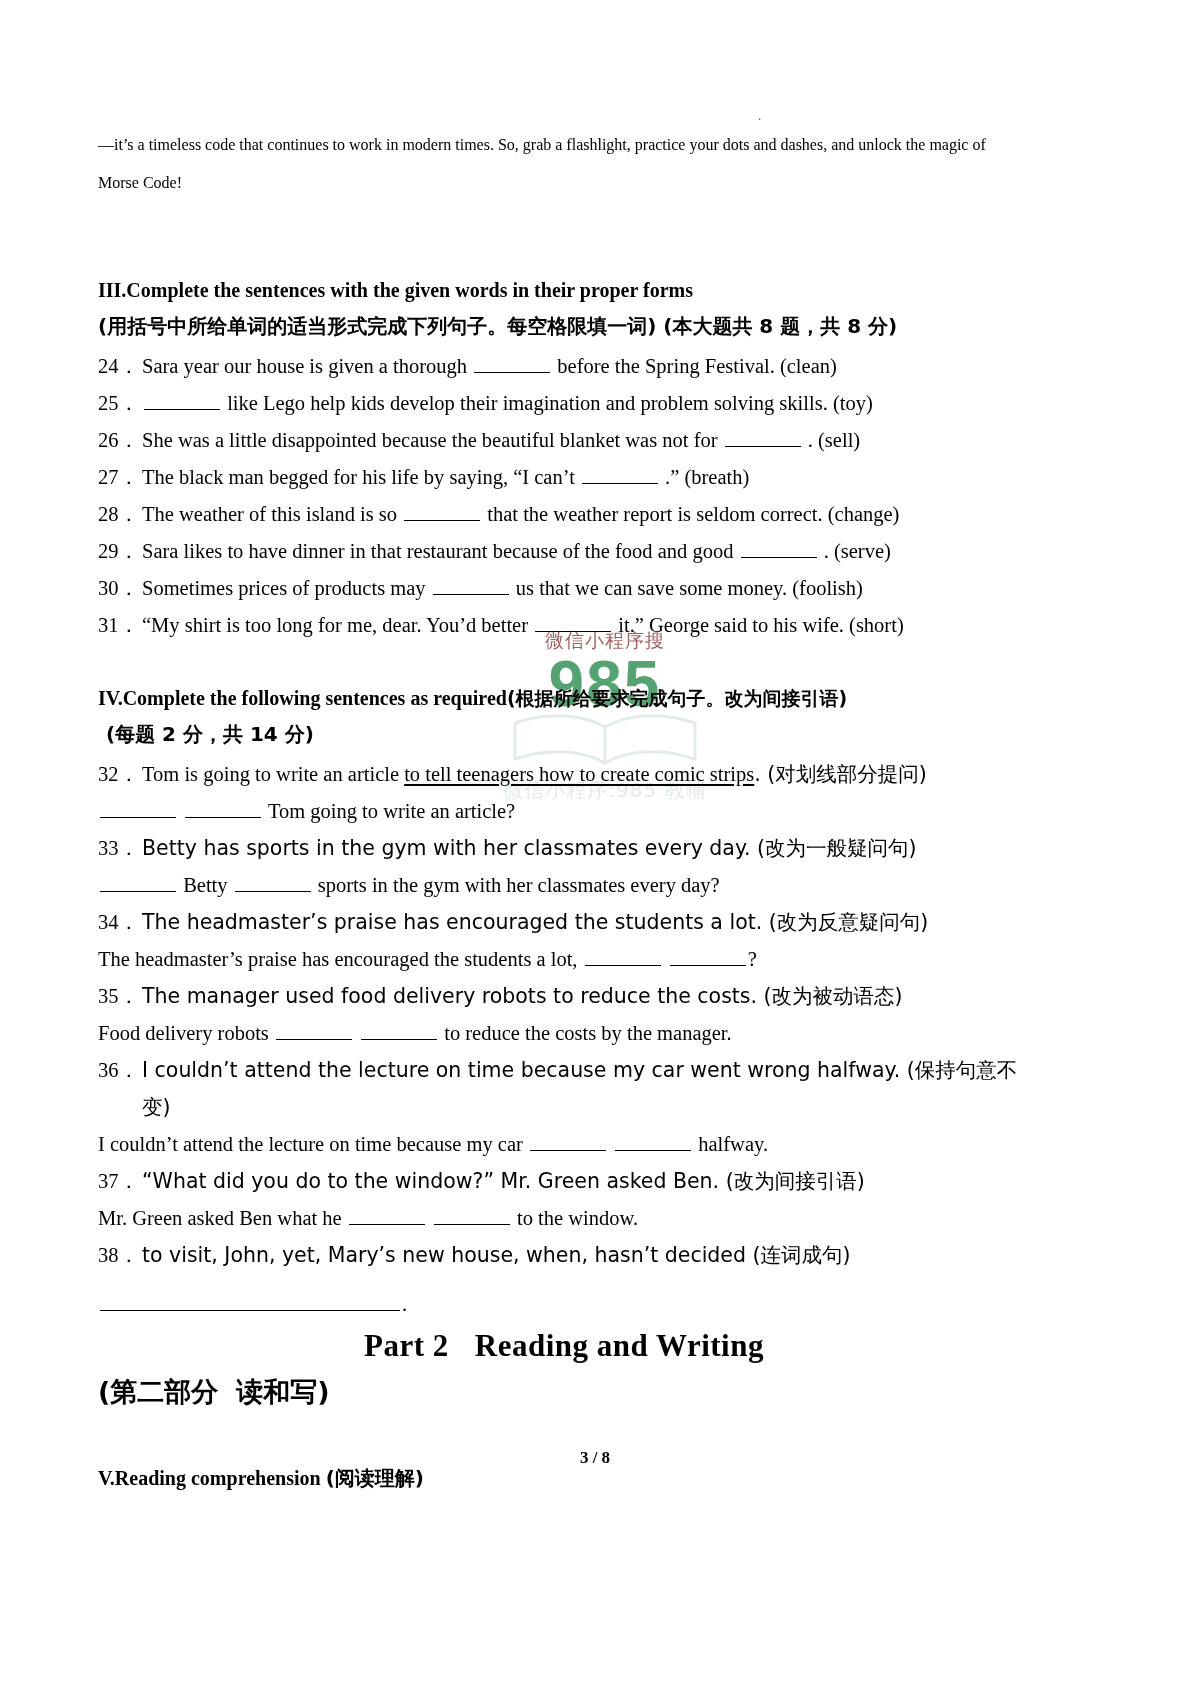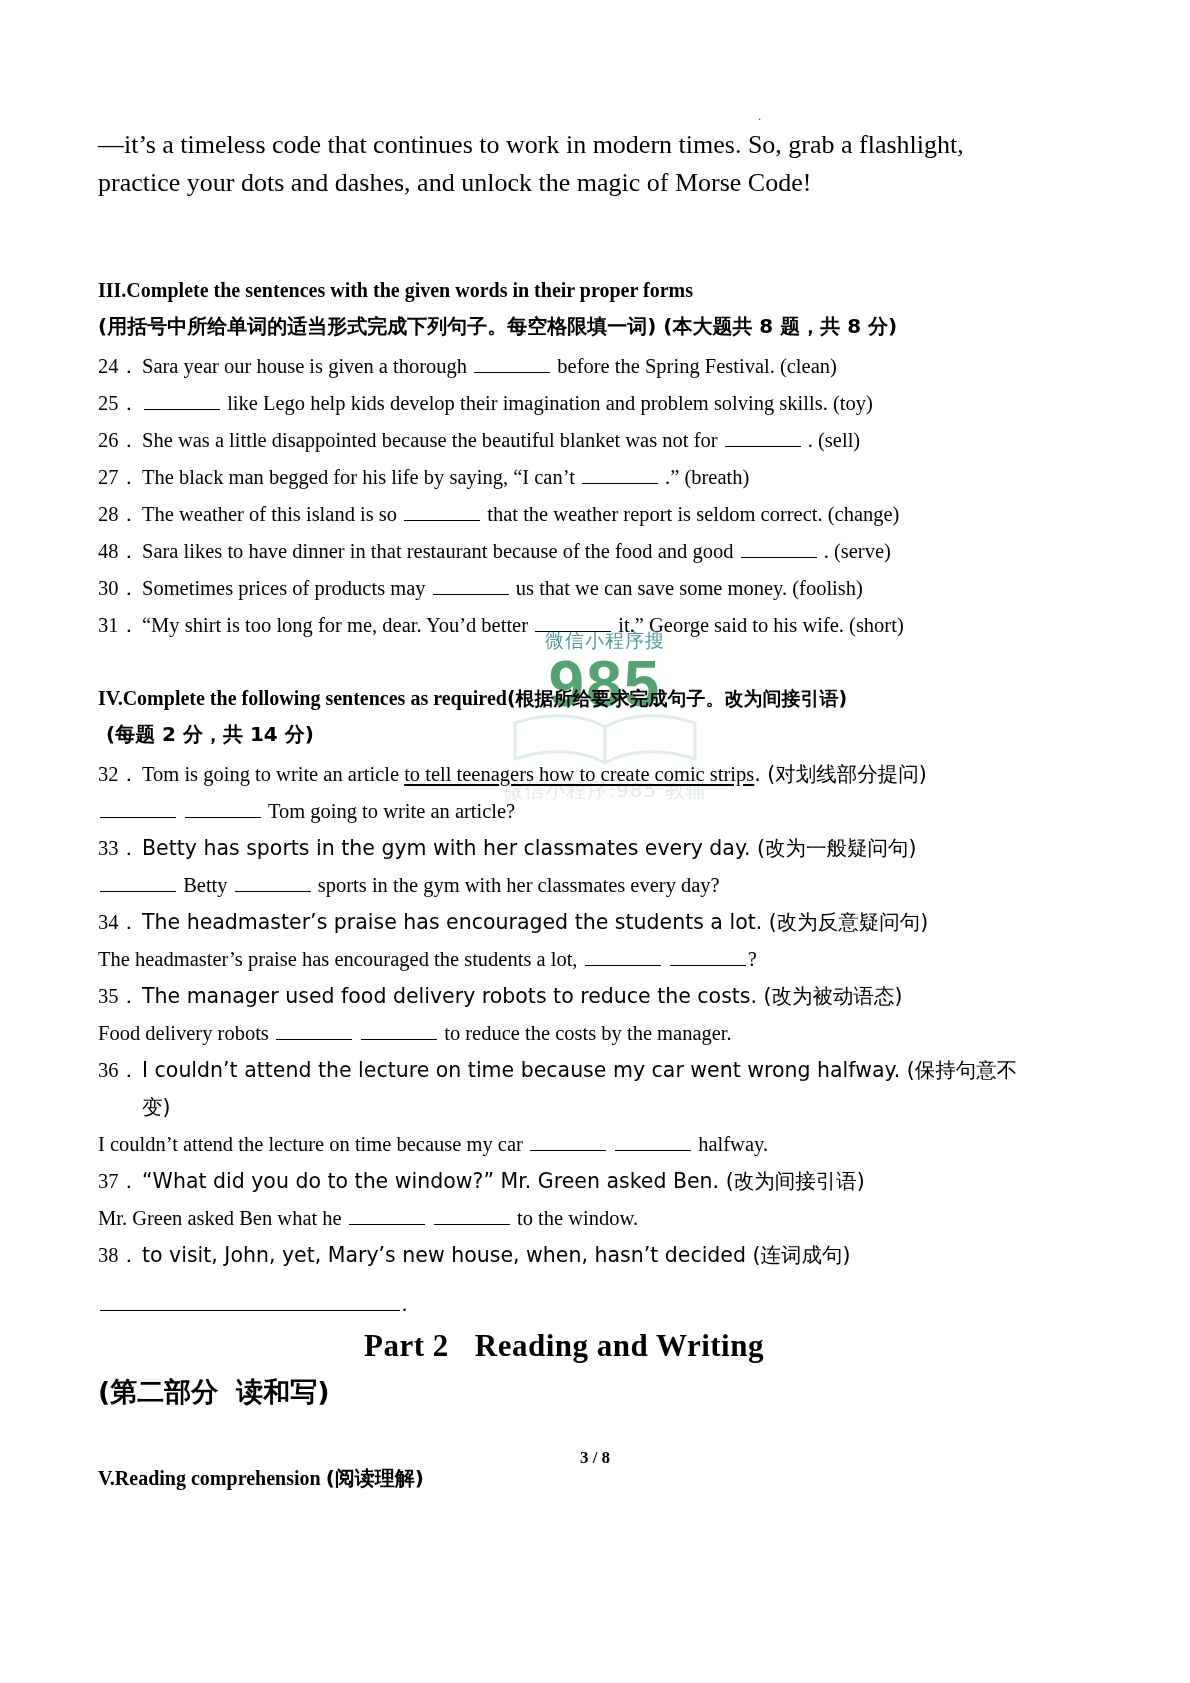--- a/index.html
+++ b/index.html
@@ -43,21 +43,21 @@
     top: 628px;
     width: 300px;
     text-align: center;
     color: #cfdcd0;
     opacity: 0.72;
     font-family: "DejaVu Sans", sans-serif;
   }
   .wm-top {
     font-size: 19px;
     letter-spacing: 1px;
-    color: #0f766e;
+    color: #7f1d1d;
   }
   .wm-985 {
     font-size: 64px;
     font-weight: bold;
     letter-spacing: 2px;
     line-height: 0.95;
     color: #15803d;
     font-family: "Liberation Sans", sans-serif;
   }
   .wm-book {
@@ -70,21 +70,21 @@
     color: #d7e3d9;
     margin-top: 6px;
   }
 
   
   .layer {
     position: relative;
     z-index: 2;
   }
   .para {
-    font-size: 26px;
+    font-size: 16px;
     line-height: 38px;
     text-align: left;
   }
   .dot-mark {
     position: absolute;
     left: 758px;
     top: 108px;
     font-size: 13px;
     color: #555;
     z-index: 2;
@@ -250,21 +250,21 @@
     <div class="q-row">
       <span class="q-num">28．</span>
       <span class="q-body">
         <span>The weather of this island is so</span>
         <span class="blank"></span>
         <span>that the weather report is seldom correct. (change)</span>
       </span>
     </div>
 
     <div class="q-row">
-      <span class="q-num">48．</span>
+      <span class="q-num">29．</span>
       <span class="q-body">
         <span>Sara likes to have dinner in that restaurant because of the food and good</span>
         <span class="blank"></span>
         <span>. (serve)</span>
       </span>
     </div>
 
     <div class="q-row">
       <span class="q-num">30．</span>
       <span class="q-body">

